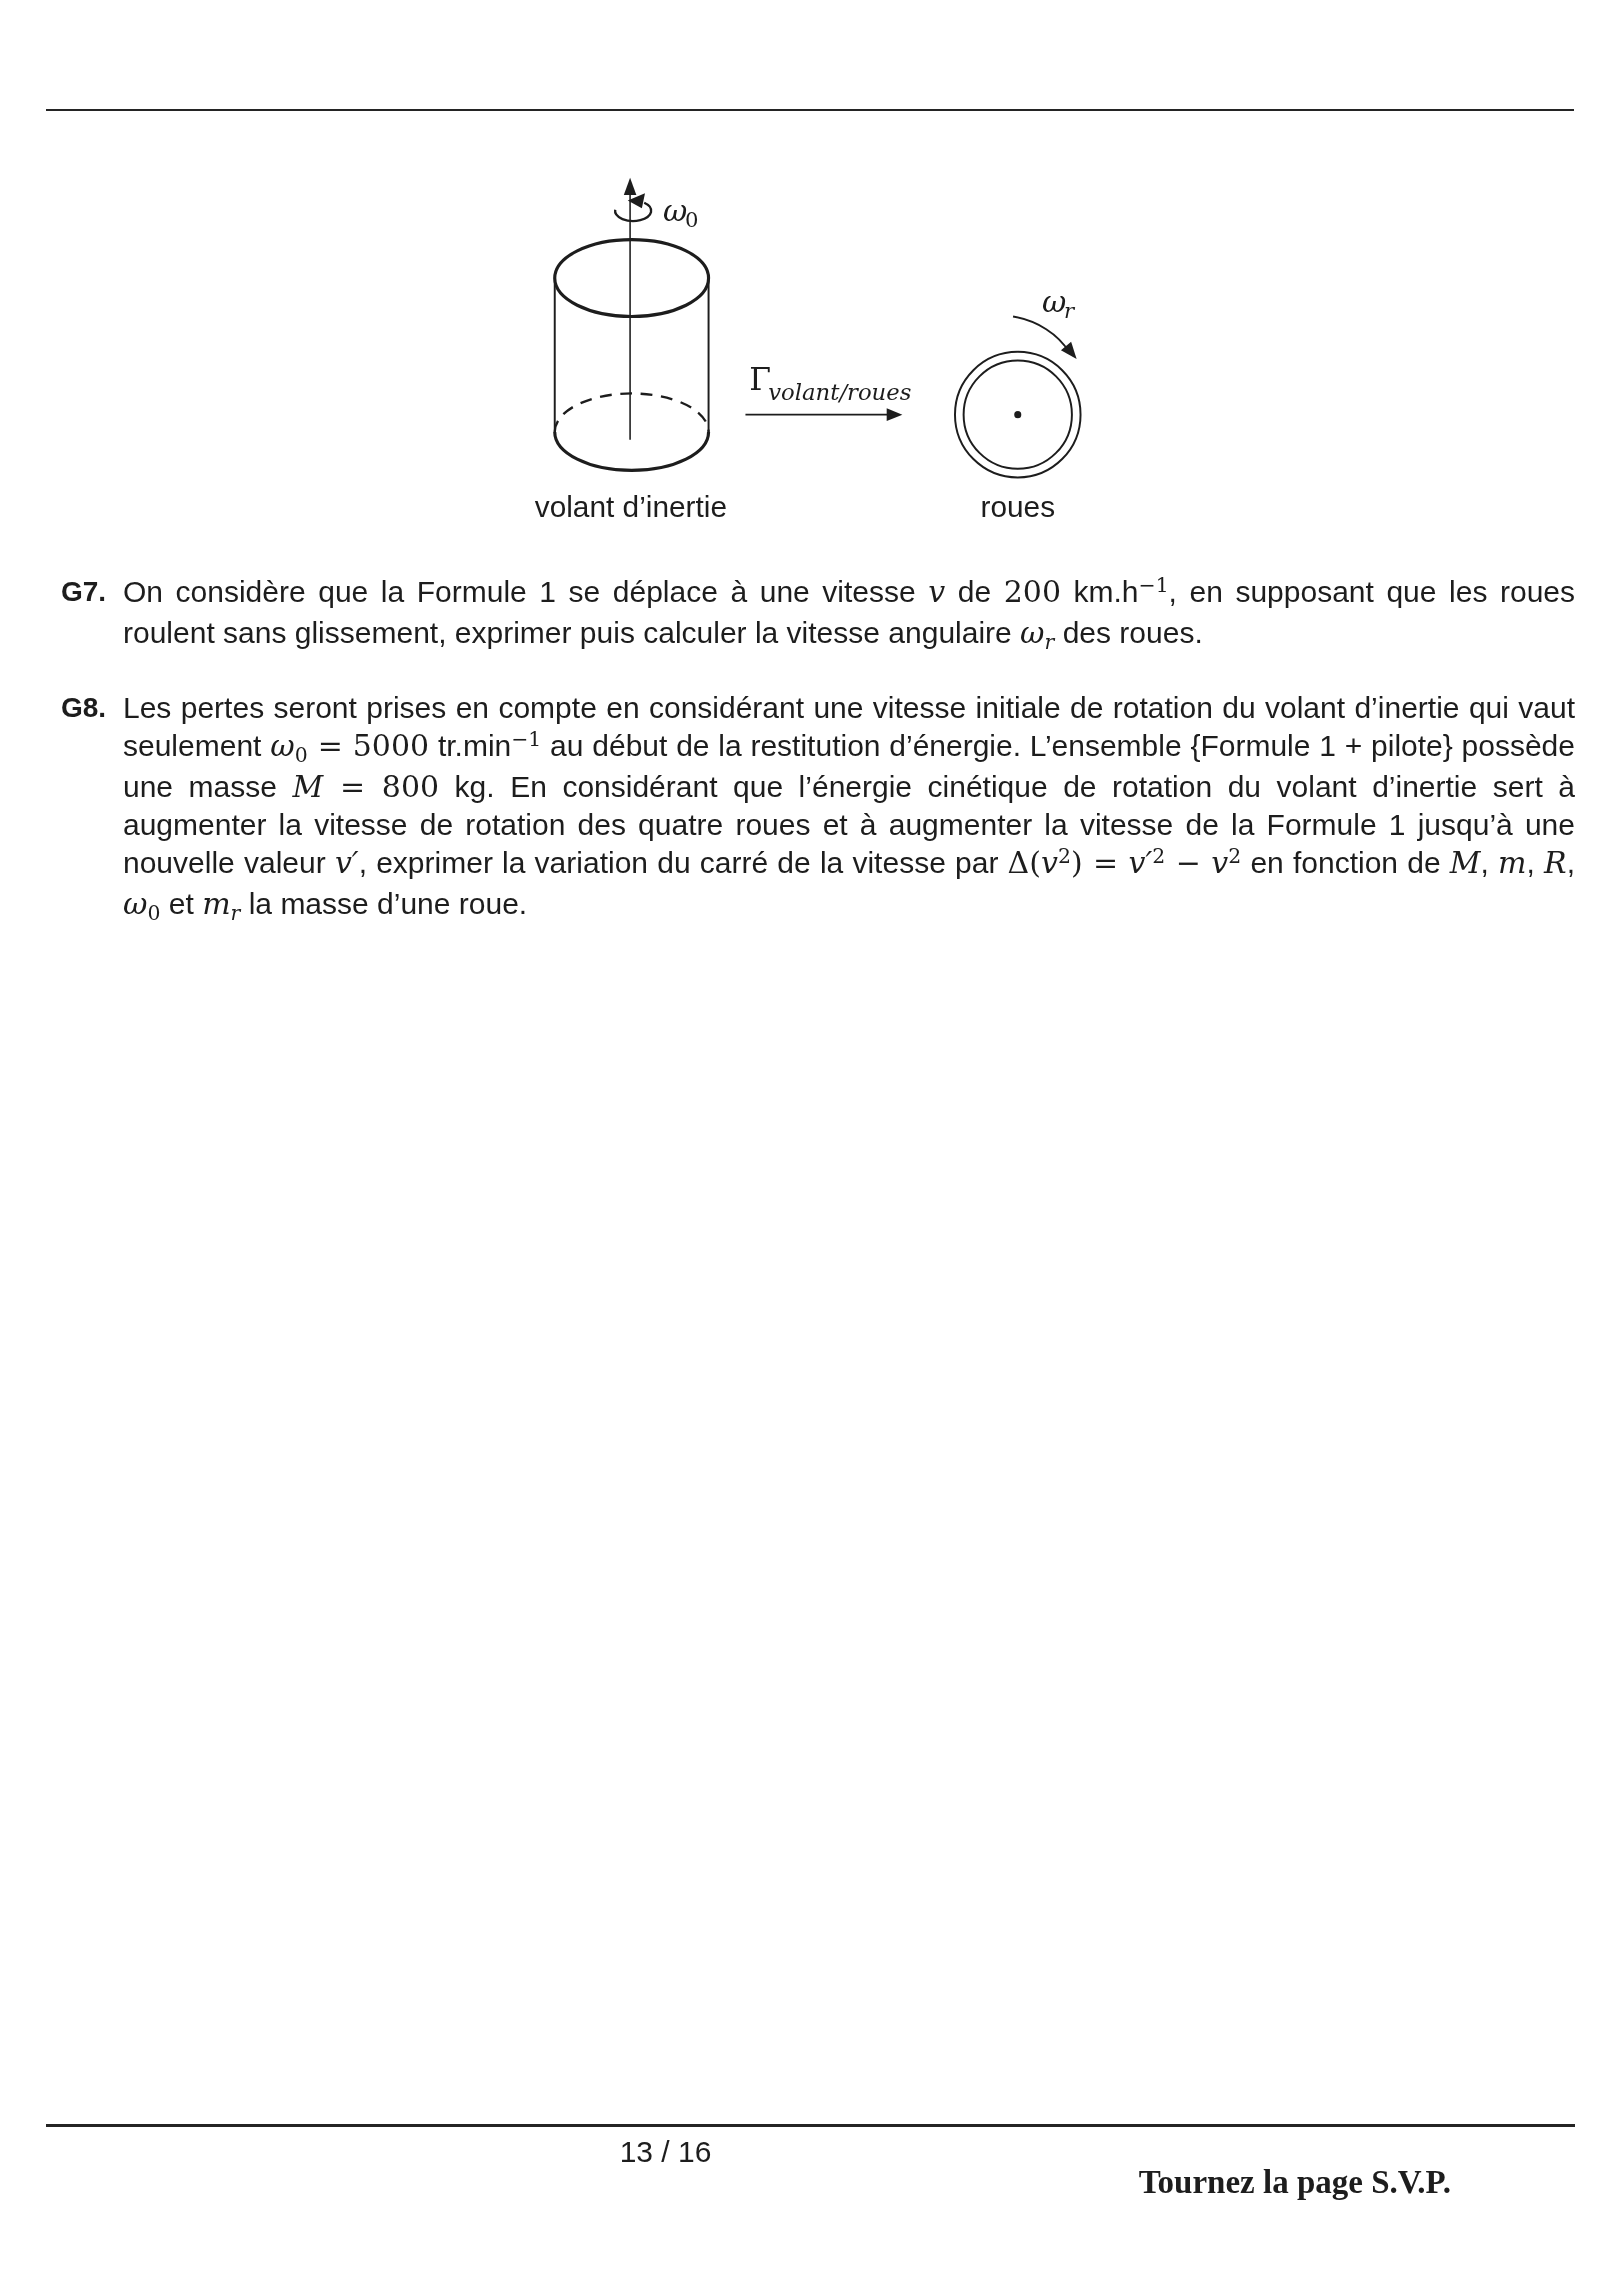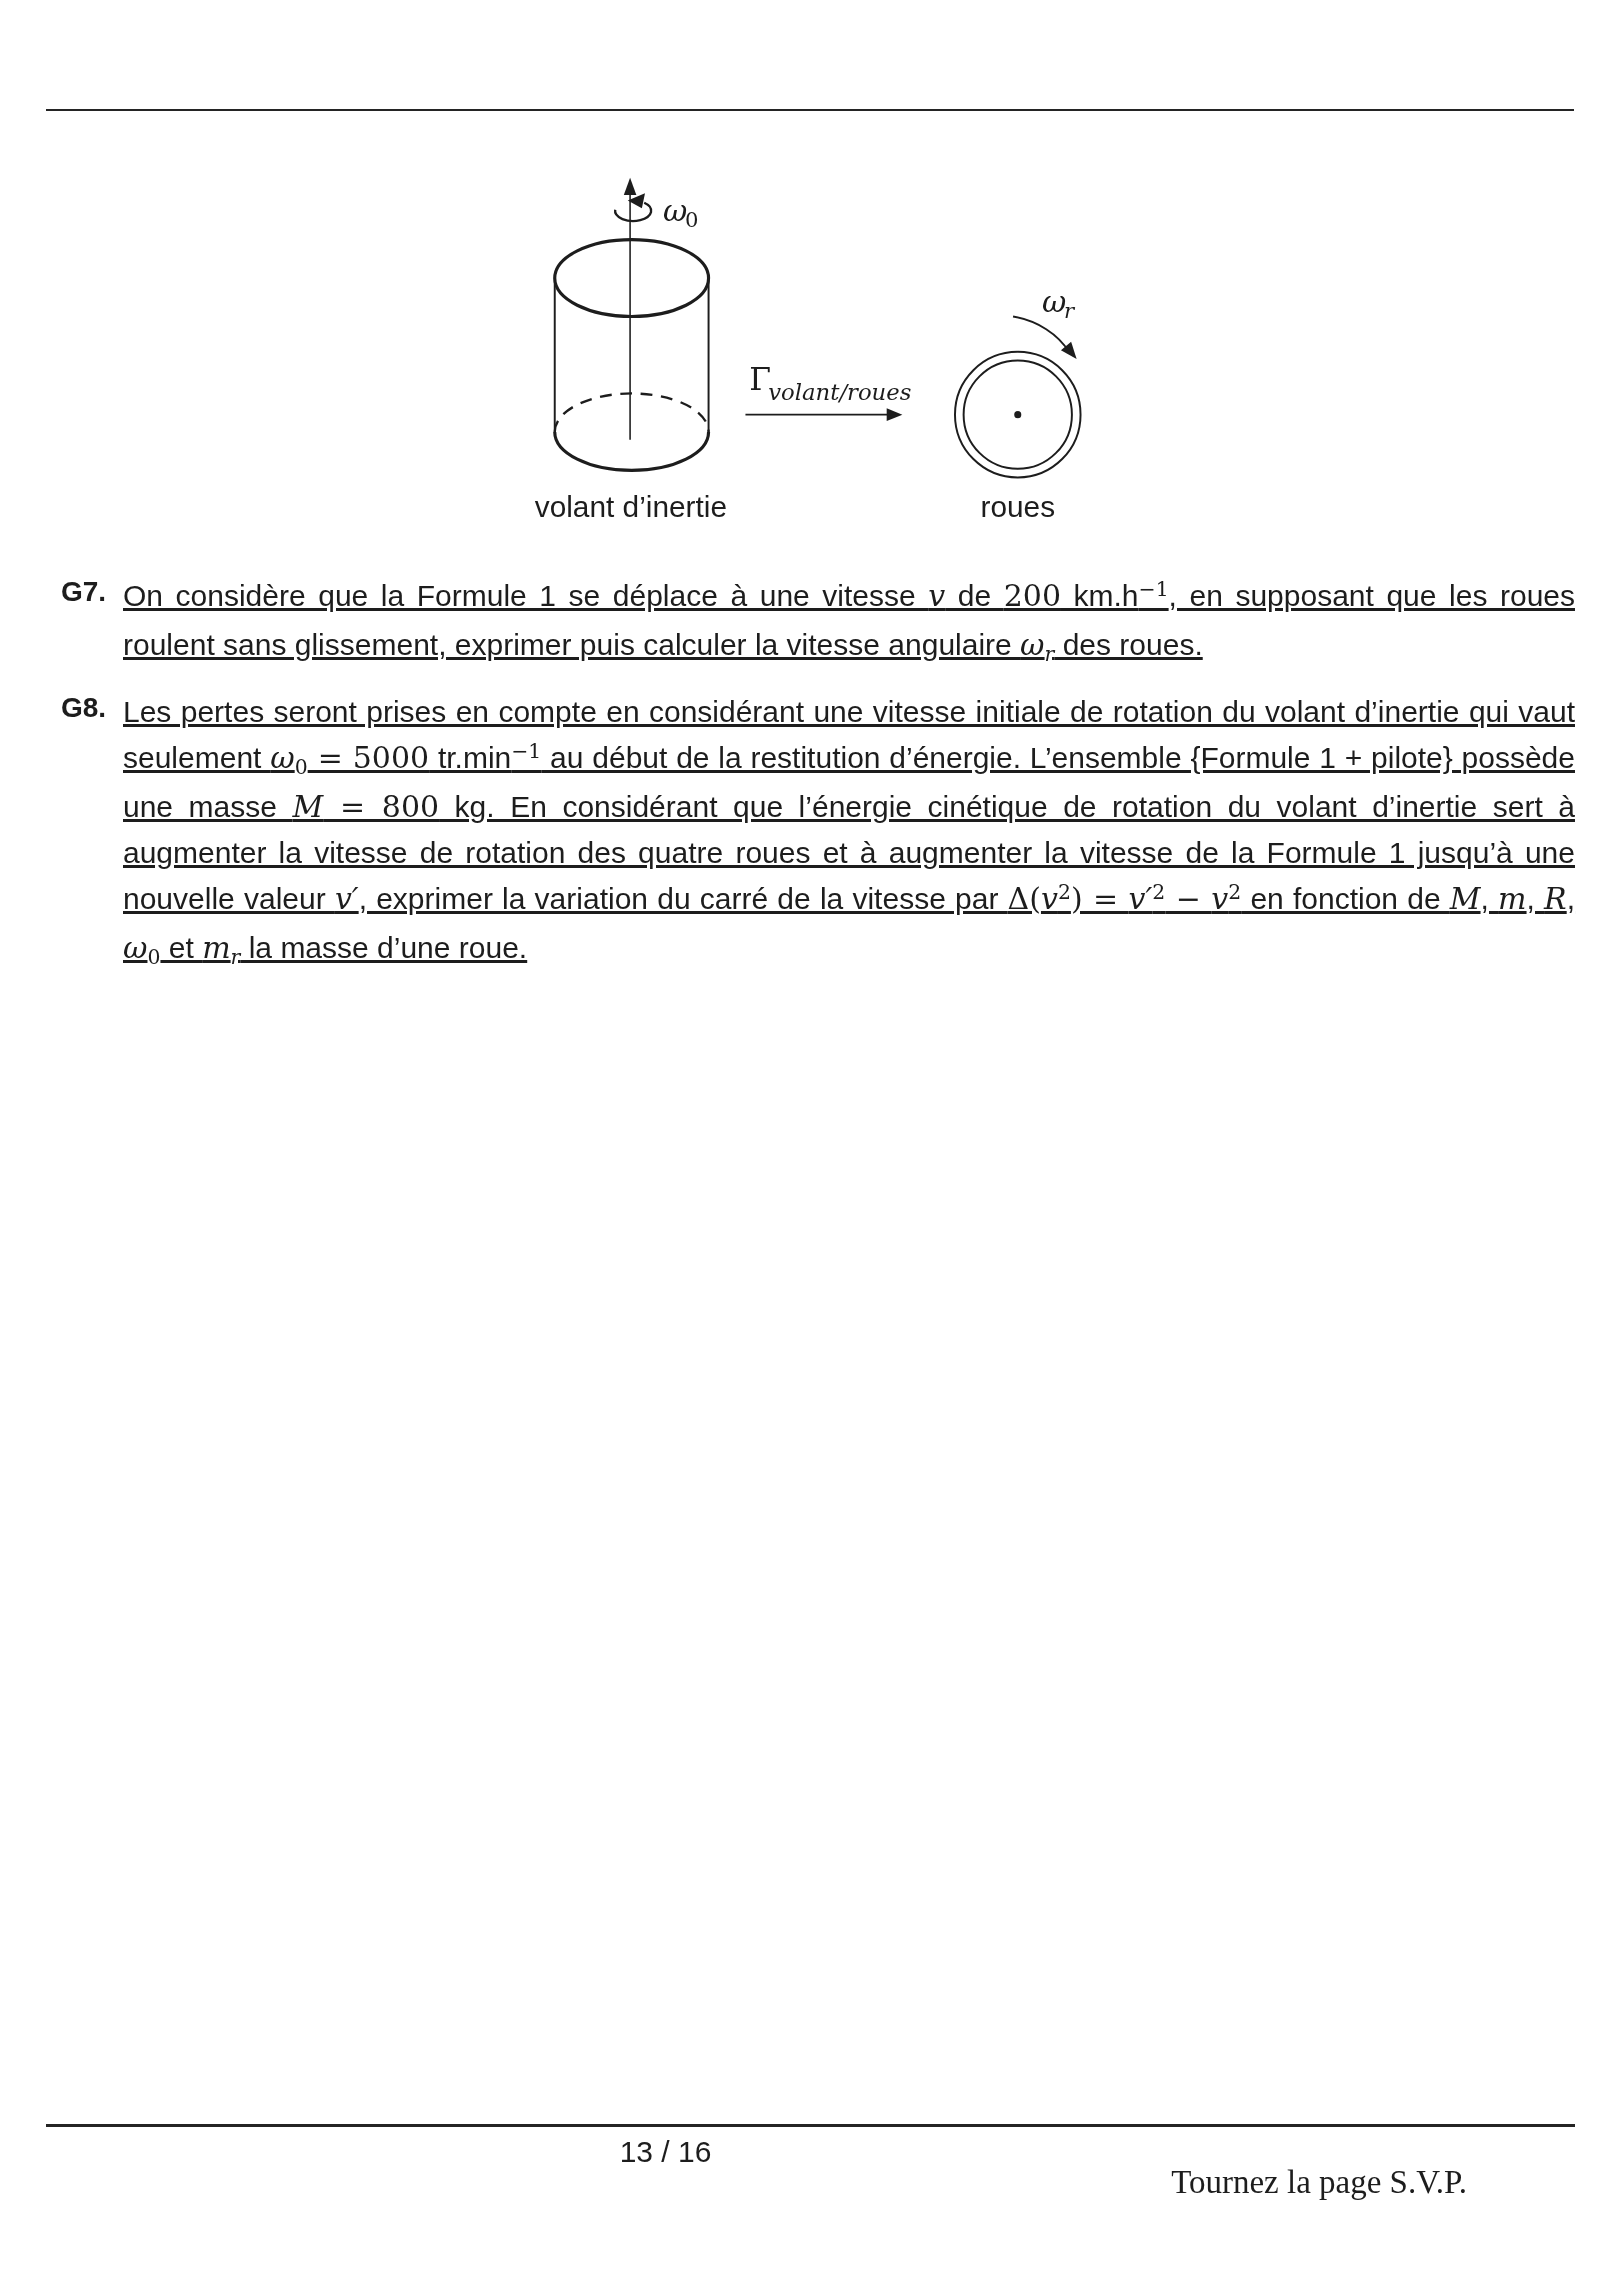--- a/index.html
+++ b/index.html
@@ -11,35 +11,35 @@
   .rule.top    { left:46px;  top:109px;  width:1528px; height:2.4px; }
   .rule.bottom { left:46px;  top:2124px; width:1529px; height:3.1px; }
 
   .figure { position:absolute; left:502px; top:169px; }
 
   .q { position:absolute; left:61px; width:1514px; display:flex; }
   .q-label {
     flex:none; width:62px; font-weight:bold; font-size:28px; line-height:38px;
   }
   .q-body {
-    flex:1; font-size:30px; line-height:46px; text-align:justify;text-decoration:underline;
+    flex:1; font-size:30px; line-height:38px; text-align:justify;
   }
   .q-body span.mv { font-family:"DejaVu Serif", serif; font-style:italic; }
   .q-body span.mn { font-family:"DejaVu Serif", serif; }
   .q-body span.msup { font-family:"DejaVu Serif", serif; font-size:20.4px; position:relative; top:-10.2px; }
   .q-body span.msub { font-family:"DejaVu Serif", serif; font-size:20.4px; position:relative; top:6.3px; }
   .q-body span.it { font-style:italic; }
 
   .page-number {
     position:absolute; left:0; top:2135px; width:1331px; text-align:center;
     font-size:30px;
   }
   .turn-page {
-    position:absolute; right:156px; top:2164px;
-    font-family:"Liberation Serif", serif; font-weight:normal; font-size:33px;
+    position:absolute; right:172px; top:2164px;
+    font-family:"Liberation Serif", serif; font-weight:bold; font-size:33px;
   }
 
   svg text { fill:#1d1d1d; }
   .sans-label { font-family:"Liberation Sans", sans-serif; font-size:38px; }
   .ser   { font-family:"DejaVu Serif", serif; }
   .ser-i { font-family:"DejaVu Serif", serif; font-style:italic; }
 </style>
 </head>
 <body>
 

